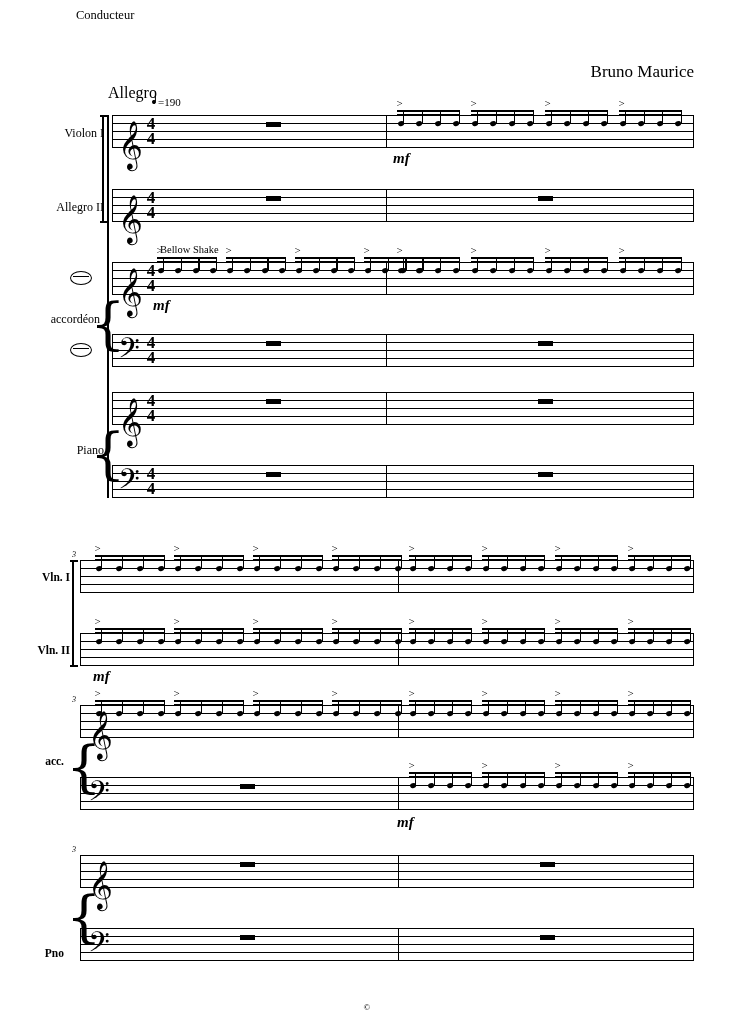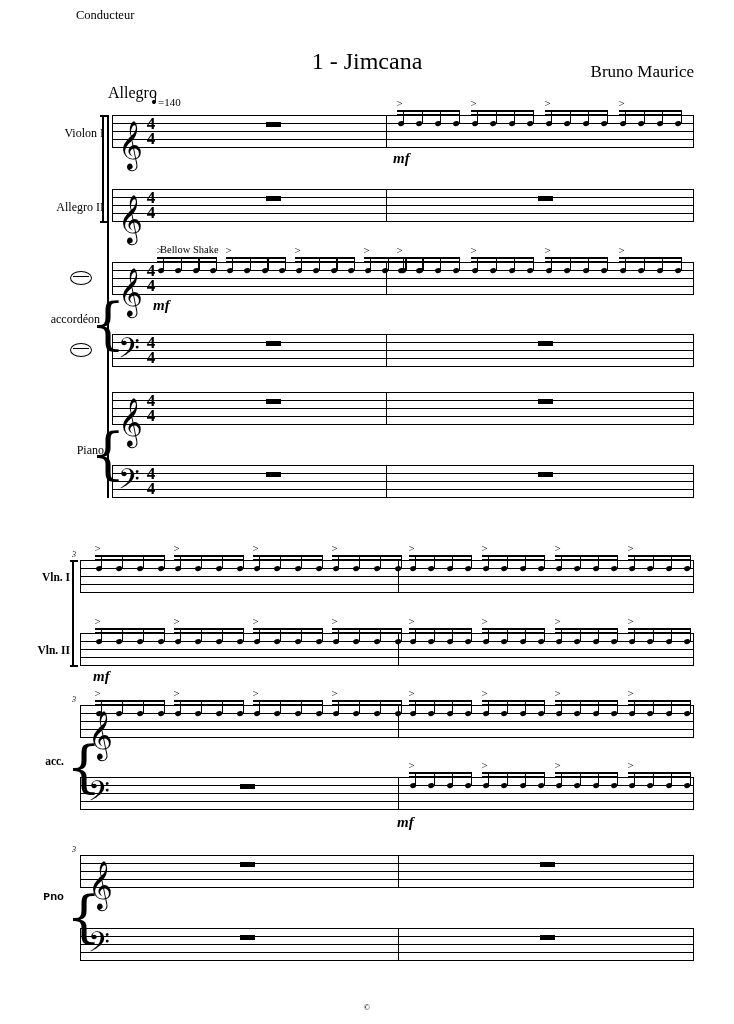--- a/index.html
+++ b/index.html
@@ -53,26 +53,25 @@
   .sysbracket-cap{position:absolute;height:2px;background:#000;}
   .circlesym{position:absolute;width:20px;height:12px;border:1.4px solid #000;border-radius:50%;}
   .circlesym::after{content:"";position:absolute;left:2px;right:2px;top:4px;height:1.2px;background:#000;}
 </style>
 </head>
 <body>
 
 <div class="page">
 
   <div class="conductor">Conducteur</div>
-  <div class="subtitle">1 - Jimcana</div>
   <div class="composer">Bruno Maurice</div>
   <div class="tempo-word">Allegro</div>
   <div class="tempo-mark">
     <span class="tempo-note"></span>
-    <span>=140</span>
+    <span>=190</span>
   </div>
   <div class="copyright">©</div>
 
   <div id="sys1"></div>
 
   <div id="sys2"></div>
 
 <div class="staff" style="left:112px;top:115px;width:582px;height:33px;">
       <div class="lines" style="width:582px;">
         <i></i>
@@ -420,21 +419,21 @@
     <div class="clef treble" style="left:88px;top:885px;">𝄞</div>
     <div class="clef bass" style="left:88px;top:945px;">𝄢</div>
     <div class="sysbracket" style="left:72px;top:560px;height:106px;"></div>
     <div class="sysbracket-cap" style="left:70px;top:560px;width:8px;"></div>
     <div class="sysbracket-cap" style="left:70px;top:665px;width:8px;"></div>
     <div class="brace" style="left:66px;top:767px;">{</div>
     <div class="brace" style="left:66px;top:917px;">{</div>
     <div class="syslabel small" style="left:2px;top:571px;width:68px;">Vln. I</div>
     <div class="syslabel small" style="left:2px;top:644px;width:68px;">Vln. II</div>
     <div class="syslabel small" style="left:2px;top:755px;width:62px;">acc.</div>
-    <div class="syslabel small" style="left:2px;top:890px;width:62px;font-family:Liberation Mono, monospace;">Pno</div>
+    <div class="syslabel small" style="left:2px;top:947px;width:62px;">Pno</div>
     <div class="measnum" style="left:72px;top:550px;">3</div>
     <div class="measnum" style="left:72px;top:695px;">3</div>
     <div class="measnum" style="left:72px;top:845px;">3</div>
     <div class="grp" style="left:95px;top:555px;width:69.6865671641791px;height:28px;">
       <div class="beam" style="top:0px;"></div>
       <div class="beam" style="top:4.2px;"></div>
       <div class="stem" style="left:6.199999999999999px;top:0px;height:13px;"></div>
       <div class="head" style="left:0.6px;top:10.5px;"></div>
       <div class="stem" style="left:27.0955223880597px;top:0px;height:13px;"></div>
       <div class="head" style="left:21.4955223880597px;top:10.5px;"></div>

